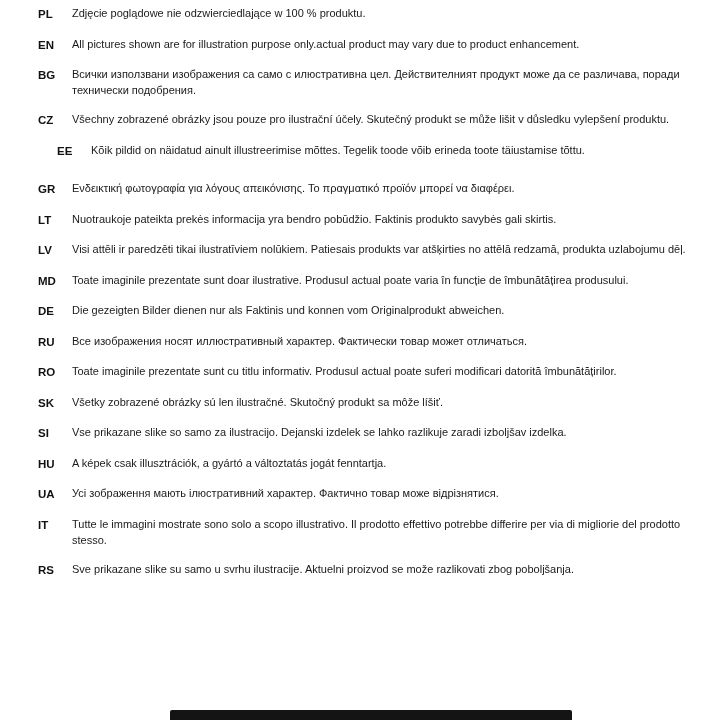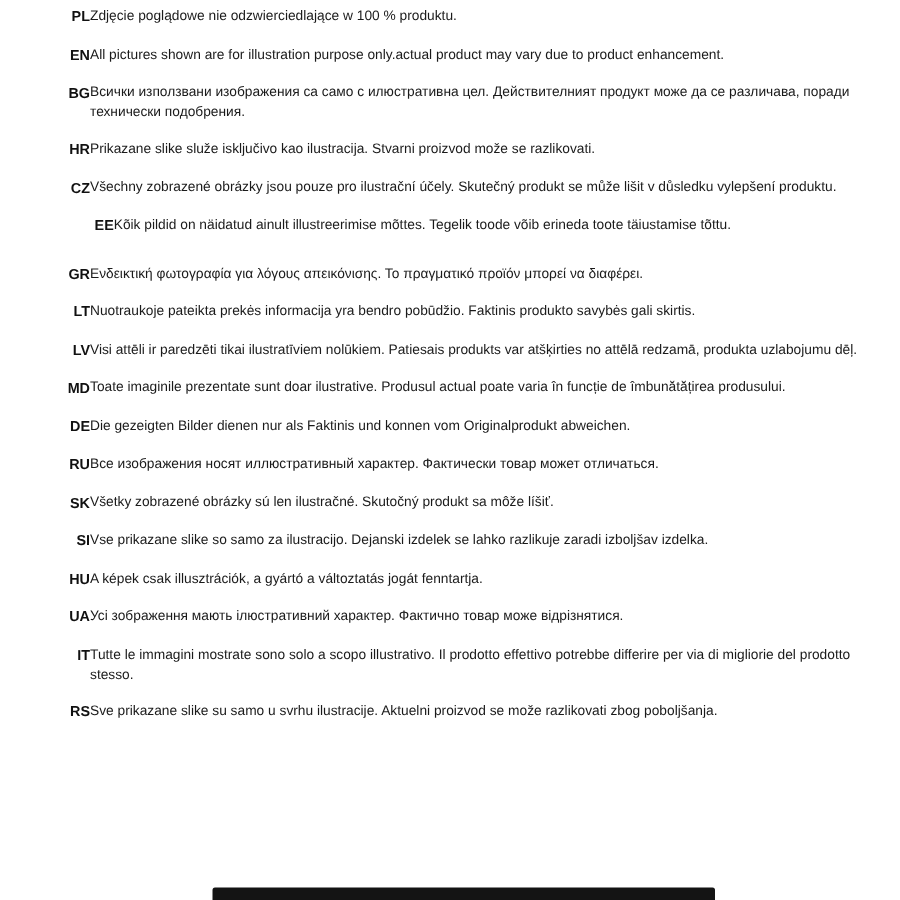--- a/index.html
+++ b/index.html
@@ -25,21 +25,20 @@
     display: flex;
     align-items: flex-start;
     margin-bottom: 14.2px;
   }
   .lang-code {
     flex: 0 0 34px;
     font-weight: bold;
     font-size: 11.5px;
     line-height: 1.42;
     color: #111111;
-    text-align: right;
   }
   .lang-text {
     flex: 1 1 auto;
     font-size: 11px;
     line-height: 1.42;
     color: #1a1a1a;
   }
   .row-gap-extra {
     margin-bottom: 22px;
     margin-left: 19px;
@@ -67,24 +66,20 @@
   <div class="lang-row">
     <span class="lang-code">EN</span>
     <span class="lang-text">All pictures shown are for illustration purpose only.actual product may vary due to product enhancement.</span>
   </div>
 
   <div class="lang-row">
     <span class="lang-code">BG</span>
     <span class="lang-text">Всички използвани изображения са само с илюстративна цел. Действителният продукт може да се различава, поради технически подобрения.</span>
   </div>
 
-  <div class="lang-row">
-    <span class="lang-code">HR</span>
-    <span class="lang-text">Prikazane slike služe isključivo kao ilustracija. Stvarni proizvod može se razlikovati.</span>
-  </div>
 
   <div class="lang-row">
     <span class="lang-code">CZ</span>
     <span class="lang-text">Všechny zobrazené obrázky jsou pouze pro ilustrační účely. Skutečný produkt se může lišit v důsledku vylepšení produktu.</span>
   </div>
 
   <div class="lang-row row-gap-extra">
     <span class="lang-code">EE</span>
     <span class="lang-text">Kõik pildid on näidatud ainult illustreerimise mõttes. Tegelik toode võib erineda toote täiustamise tõttu.</span>
   </div>
@@ -112,20 +107,24 @@
   <div class="lang-row">
     <span class="lang-code">DE</span>
     <span class="lang-text">Die gezeigten Bilder dienen nur als Faktinis und konnen vom Originalprodukt abweichen.</span>
   </div>
 
   <div class="lang-row">
     <span class="lang-code">RU</span>
     <span class="lang-text">Все изображения носят иллюстративный характер. Фактически товар может отличаться.</span>
   </div>
 
+  <div class="lang-row">
+    <span class="lang-code">RO</span>
+    <span class="lang-text">Toate imaginile prezentate sunt cu titlu informativ. Produsul actual poate suferi modificari datorită îmbunătățirilor.</span>
+  </div>
 
   <div class="lang-row">
     <span class="lang-code">SK</span>
     <span class="lang-text">Všetky zobrazené obrázky sú len ilustračné. Skutočný produkt sa môže líšiť.</span>
   </div>
 
   <div class="lang-row">
     <span class="lang-code">SI</span>
     <span class="lang-text">Vse prikazane slike so samo za ilustracijo. Dejanski izdelek se lahko razlikuje zaradi izboljšav izdelka.</span>
   </div>

